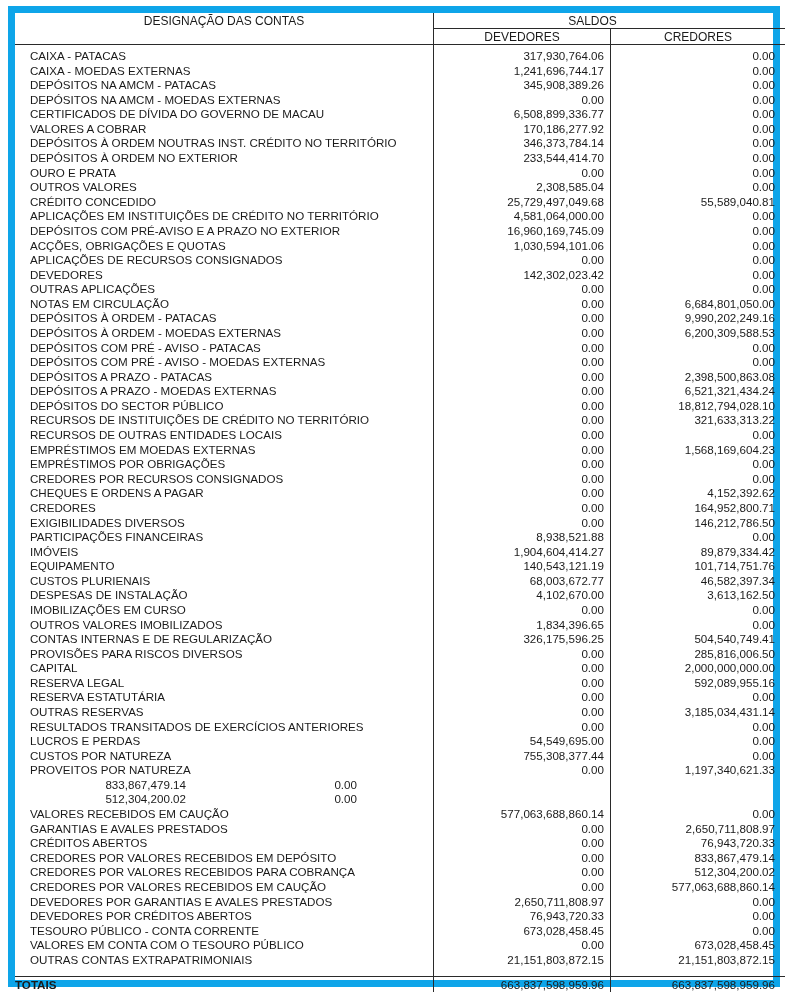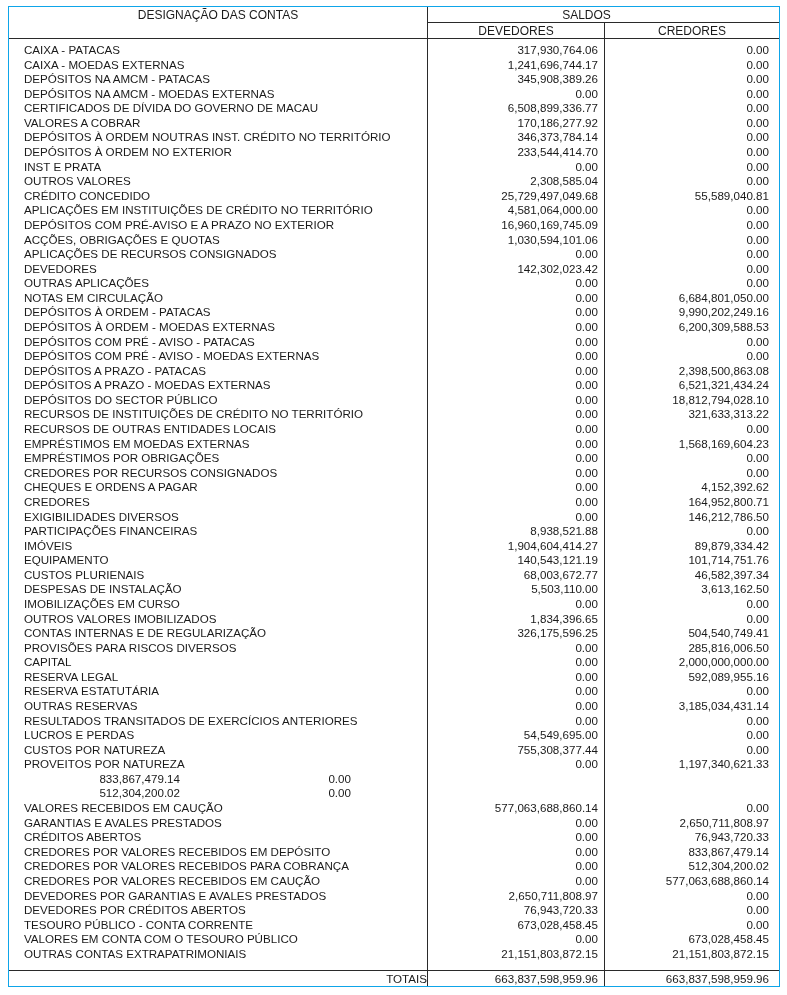--- a/index.html
+++ b/index.html
@@ -1,30 +1,30 @@
 <!DOCTYPE html>
 <html><head>
 <meta charset="utf-8">
 <style>
   html, body { margin: 0; padding: 0; background: #ffffff; }
   body { width: 787px; height: 995px; position: relative; overflow: hidden;
          font-family: "Liberation Sans", sans-serif; color: #1a1a1a; }
   .sheet { position: absolute; left: 8px; top: 6px; width: 772px; height: 981px;
-           border: 1px solid #0ea5e9; box-sizing: border-box; }
+           border: 7px solid #0ea5e9; box-sizing: border-box; }
   .vline { position: absolute; background: #2a2a2a; width: 1px; }
   .hline { position: absolute; background: #2a2a2a; height: 1px; }
   .hdr { position: absolute; font-size: 12px; text-align: center; line-height: 16px; }
   .rows { position: absolute; left: 0; top: 36px; width: 770px; }
   .row { display: flex; height: 14.58px; line-height: 14.58px; font-size: 11.6px; }
   .c-name { width: 418px; padding-left: 15px; box-sizing: border-box; white-space: nowrap; overflow: hidden; }
   .c-dev { width: 177px; text-align: right; padding-right: 6px; box-sizing: border-box; }
   .c-cre { width: 175px; text-align: right; padding-right: 10px; box-sizing: border-box; }
   .totals { position: absolute; left: 0; top: 964px; width: 770px; height: 16px; display: flex;
             font-size: 11.6px; line-height: 16px; }
-  .totals .c-name { padding-left: 0; text-align: right; }
+  .totals .c-name { padding-left: 0; text-align: left; font-weight: bold; }
 </style>
 </head>
 <body>
 
 <div class="sheet">
 
   <div class="hline" style="left:418px; top:15px; width:352px;"></div>
   <div class="hline" style="left:0; top:31px; width:770px;"></div>
 
   <div class="vline" style="left:418px; top:0; height:979px;"></div>
@@ -72,21 +72,21 @@
         <div class="c-name">DEPÓSITOS À ORDEM NOUTRAS INST. CRÉDITO NO TERRITÓRIO</div>
         <div class="c-dev">346,373,784.14</div>
         <div class="c-cre">0.00</div>
       </div>
       <div class="row">
         <div class="c-name">DEPÓSITOS À ORDEM NO EXTERIOR</div>
         <div class="c-dev">233,544,414.70</div>
         <div class="c-cre">0.00</div>
       </div>
       <div class="row">
-        <div class="c-name">INST E PRATA</div>
+        <div class="c-name">OURO E PRATA</div>
         <div class="c-dev">0.00</div>
         <div class="c-cre">0.00</div>
       </div>
       <div class="row">
         <div class="c-name">OUTROS VALORES</div>
         <div class="c-dev">2,308,585.04</div>
         <div class="c-cre">0.00</div>
       </div>
       <div class="row">
         <div class="c-name">CRÉDITO CONCEDIDO</div>
@@ -218,21 +218,21 @@
         <div class="c-dev">140,543,121.19</div>
         <div class="c-cre">101,714,751.76</div>
       </div>
       <div class="row">
         <div class="c-name">CUSTOS PLURIENAIS</div>
         <div class="c-dev">68,003,672.77</div>
         <div class="c-cre">46,582,397.34</div>
       </div>
       <div class="row">
         <div class="c-name">DESPESAS DE INSTALAÇÃO</div>
-        <div class="c-dev">5,503,110.00</div>
+        <div class="c-dev">4,102,670.00</div>
         <div class="c-cre">3,613,162.50</div>
       </div>
       <div class="row">
         <div class="c-name">IMOBILIZAÇÕES EM CURSO</div>
         <div class="c-dev">0.00</div>
         <div class="c-cre">0.00</div>
       </div>
       <div class="row">
         <div class="c-name">OUTROS VALORES IMOBILIZADOS</div>
         <div class="c-dev">1,834,396.65</div>

